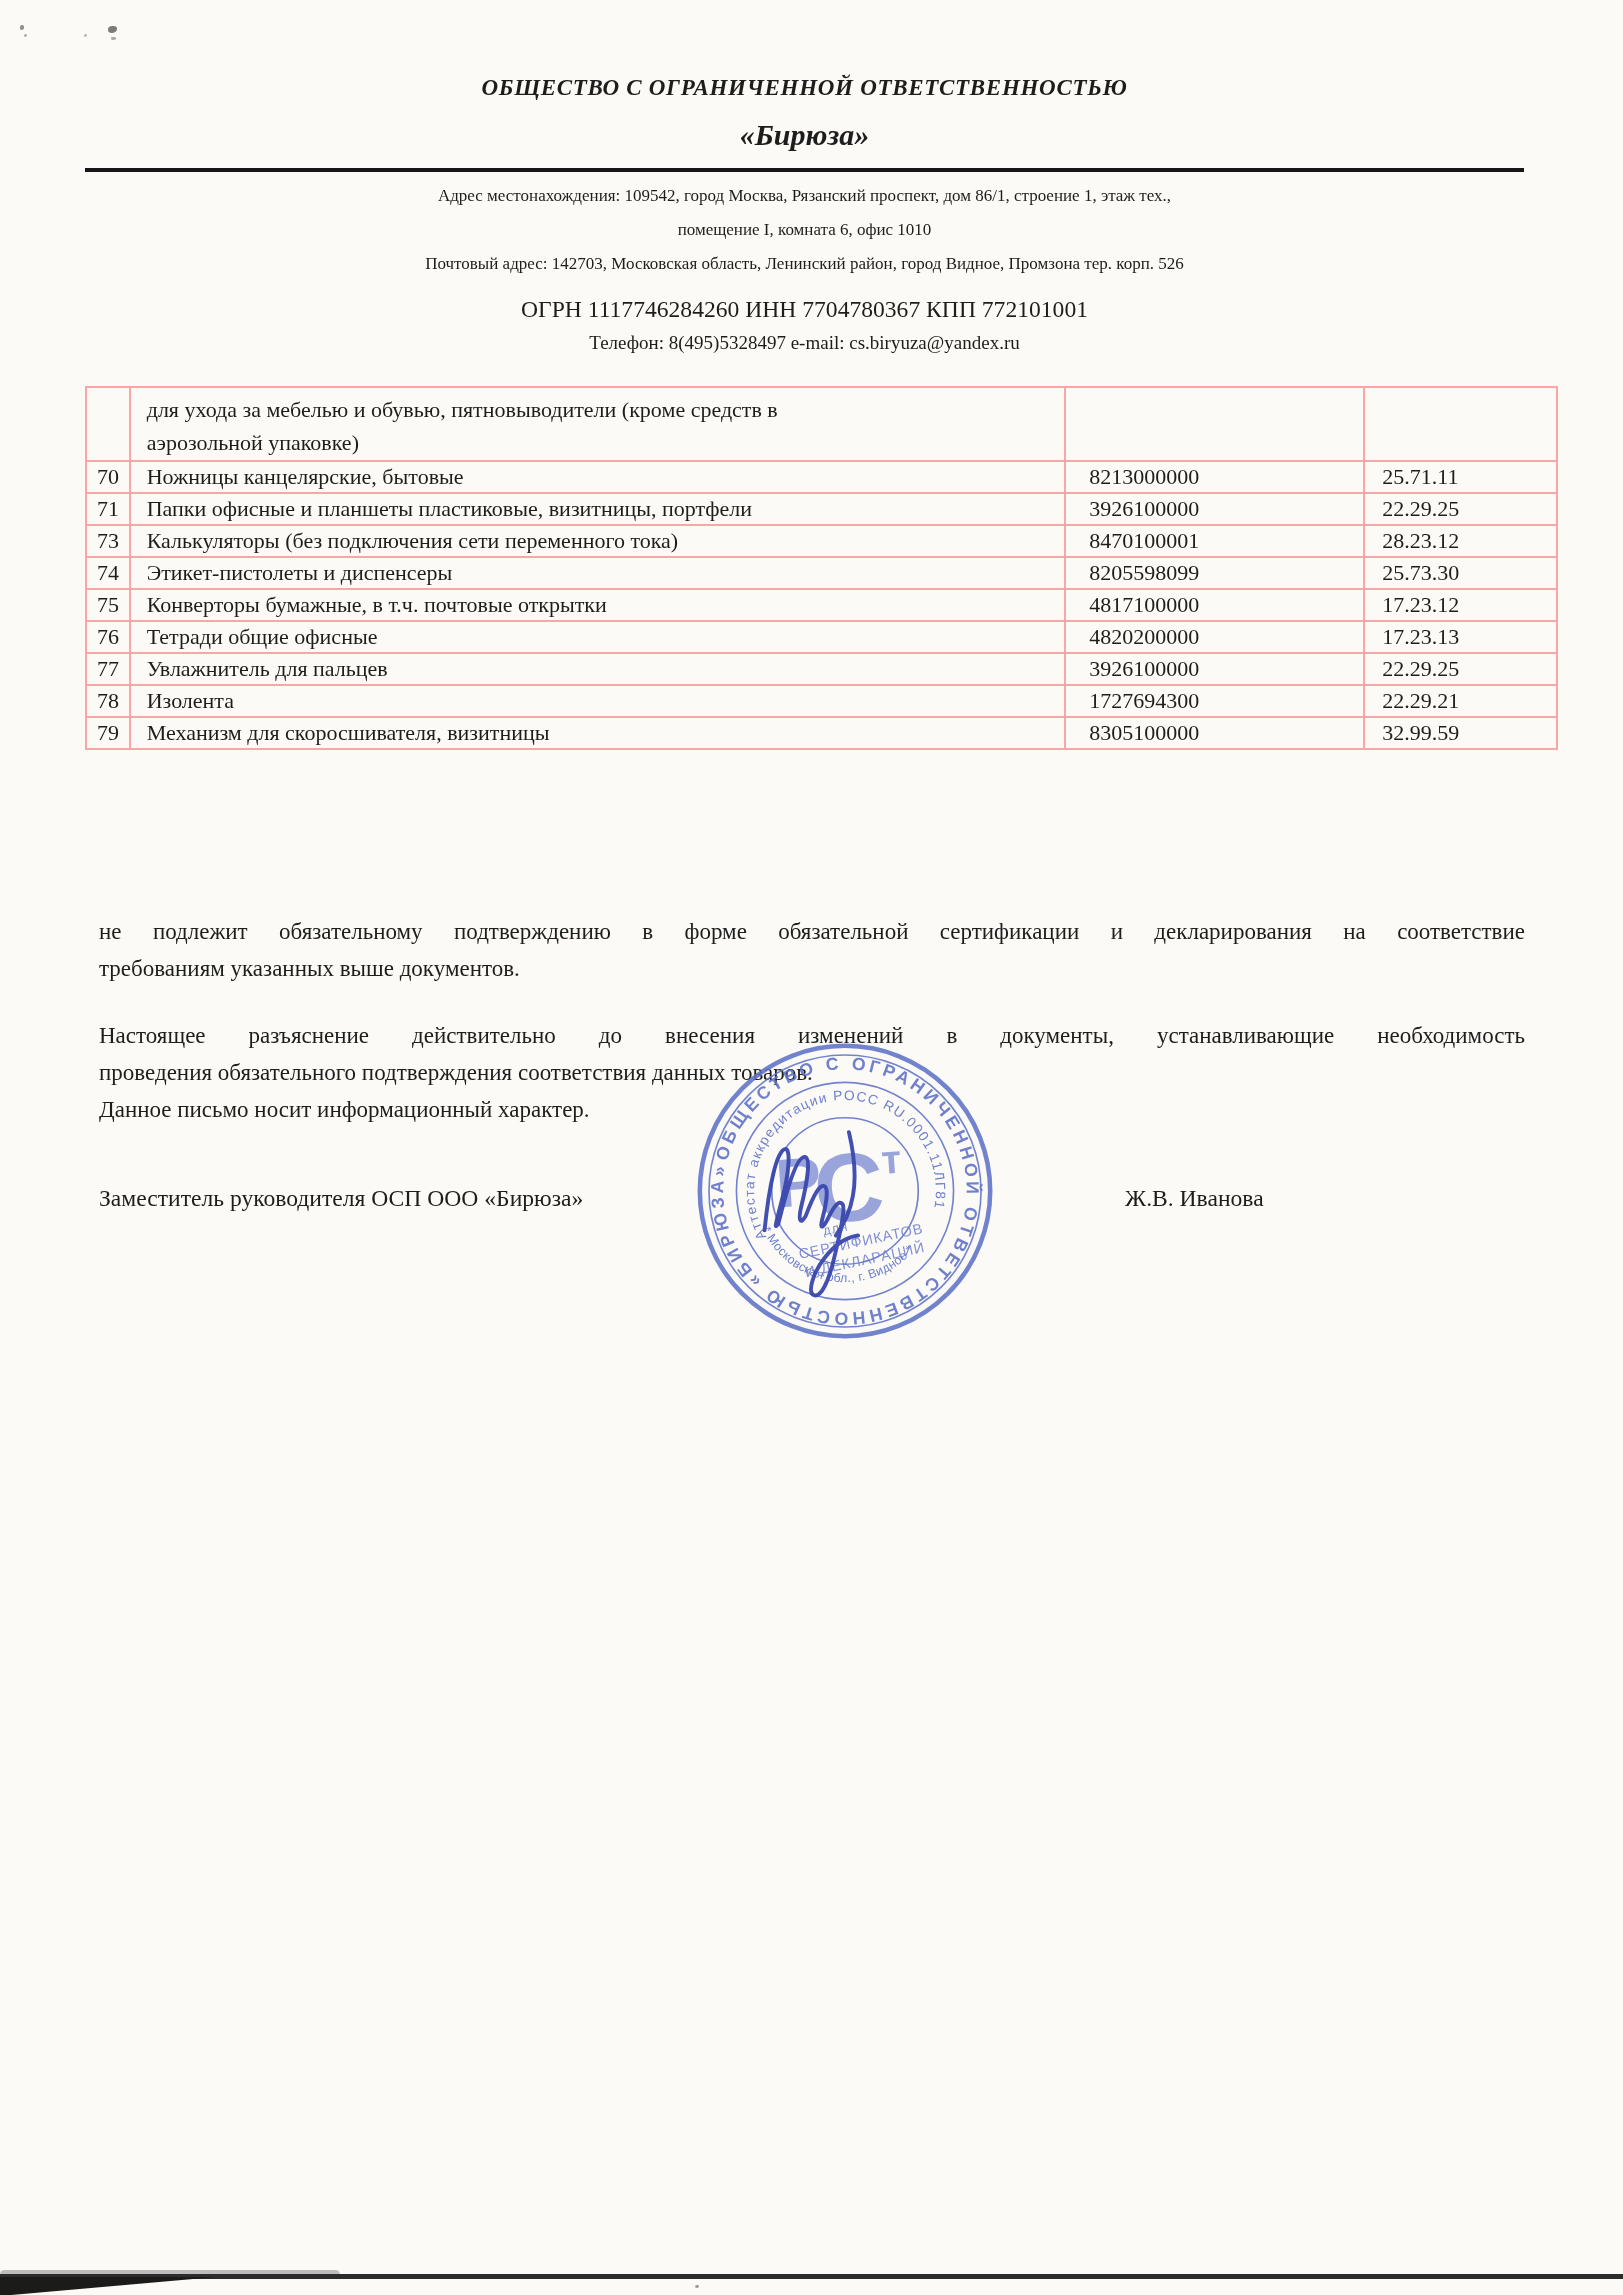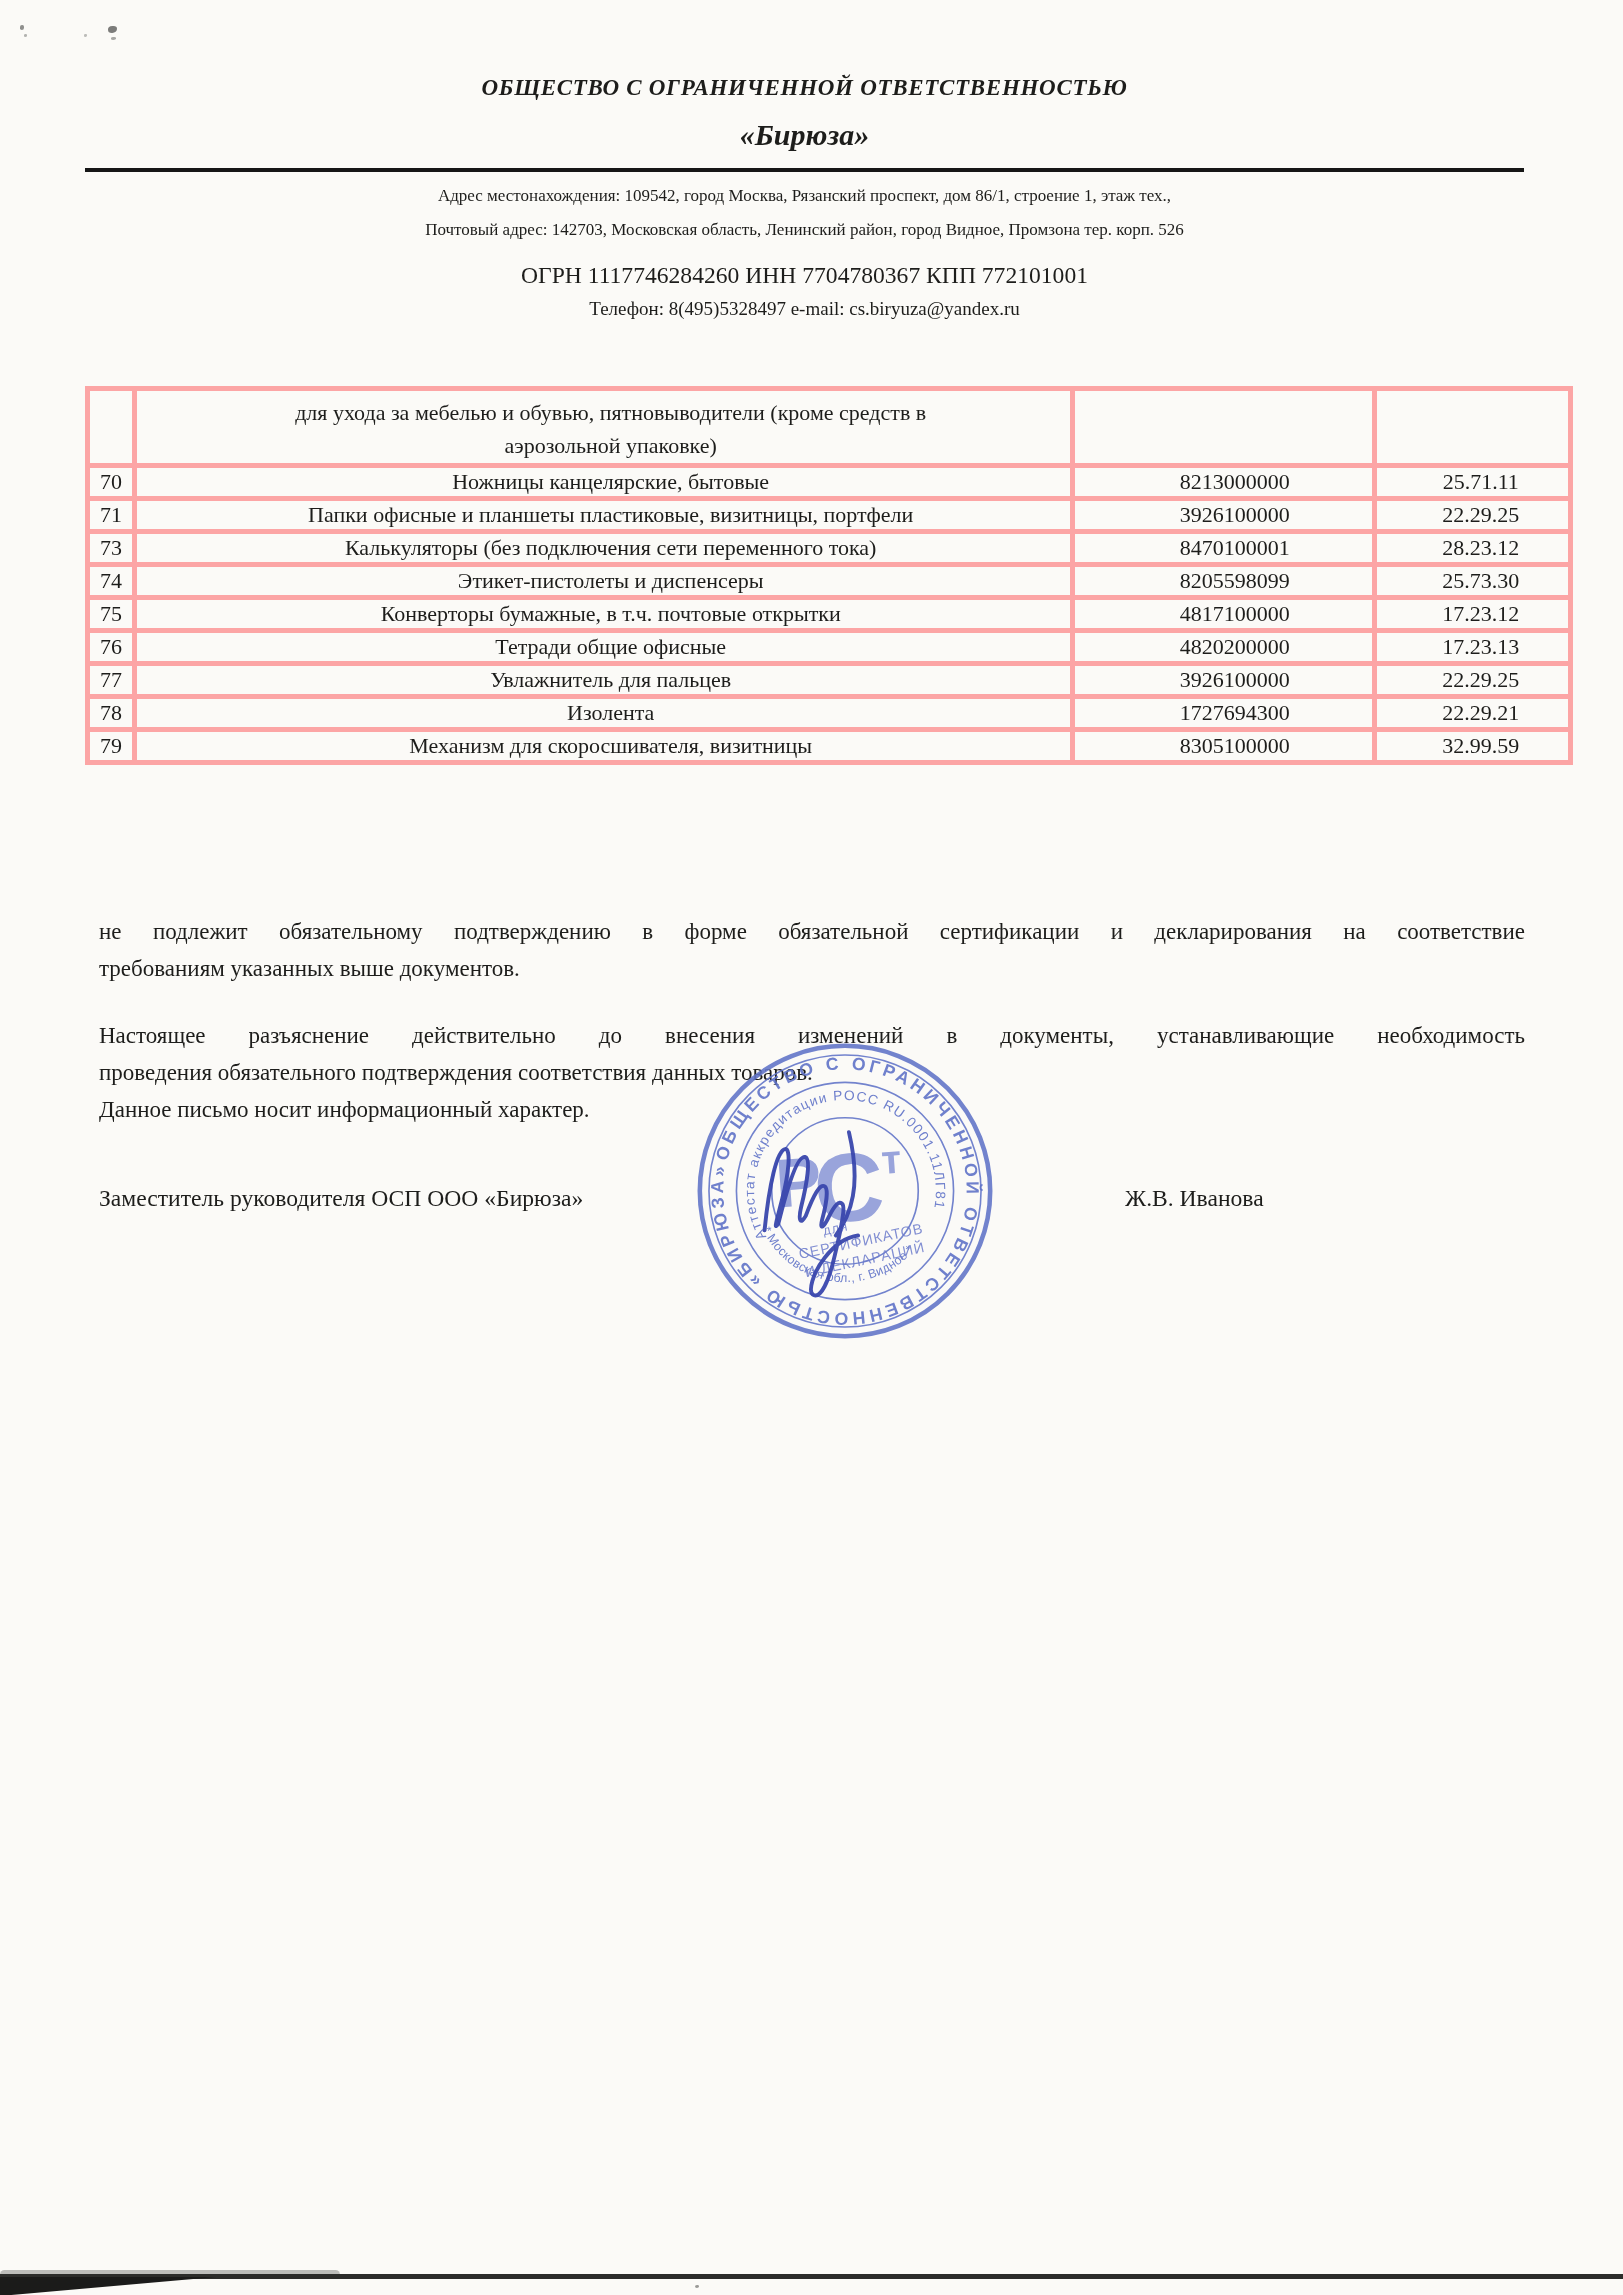--- a/index.html
+++ b/index.html
@@ -19,21 +19,21 @@
   .head-rule{height:4.6px;background:#161616;margin-top:14.4px;}
   .addr{font-size:17px;line-height:34px;margin-top:6.5px;}
   .reg-line{font-size:23.6px;line-height:34px;margin-top:11px;}
   .phone-line{font-size:19px;line-height:34px;}
   
   .goods-table{
     position:absolute;left:85px;top:386px;
     border-collapse:collapse;table-layout:fixed;
     width:1414px;font-size:22px;
   }
-  .goods-table td{border:5px solid #fca5a5;overflow:hidden;white-space:nowrap;text-align:center;}
+  .goods-table td{border:2px solid #fca5a5;overflow:hidden;white-space:nowrap;}
   .goods-table tr.cont-row{height:72px;}
   .goods-table tr.data-row{height:32px;}
   .c-num{width:40px;text-align:center;}
   .c-name{width:916px;padding-left:15.7px;}
   .c-code{width:273px;padding-left:23.6px;}
   .c-class{width:173px;padding-left:17px;}
   .cont-row .c-name{vertical-align:top;padding-top:5.2px;line-height:33px;white-space:normal;}
   
   .para{position:absolute;left:99px;width:1426px;font-size:23px;line-height:37px;}
   .jline{text-align:justify;text-align-last:justify;}
@@ -67,20 +67,21 @@
   <div class="speck sp3"></div>
   <div class="speck sp4"></div>
   <div class="speck sp5"></div>
 
   <header class="letterhead">
     <h1 class="org-type">ОБЩЕСТВО С ОГРАНИЧЕННОЙ ОТВЕТСТВЕННОСТЬЮ</h1>
     <h2 class="org-name">«Бирюза»</h2>
     <div class="head-rule"></div>
     <div class="addr">
       <div>Адрес местонахождения: 109542, город Москва, Рязанский проспект, дом 86/1, строение 1, этаж тех.,</div>
+      <div>помещение I, комната 6, офис 1010</div>
       <div>Почтовый адрес: 142703, Московская область, Ленинский район, город Видное, Промзона тер. корп. 526</div>
     </div>
     <div class="reg-line">ОГРН 1117746284260 ИНН 7704780367 КПП 772101001</div>
     <div class="phone-line">Телефон: 8(495)5328497 e-mail: cs.biryuza@yandex.ru</div>
   </header>
 
   <table class="goods-table">
     <tbody>
       <tr class="cont-row">
         <td class="c-num"></td>

